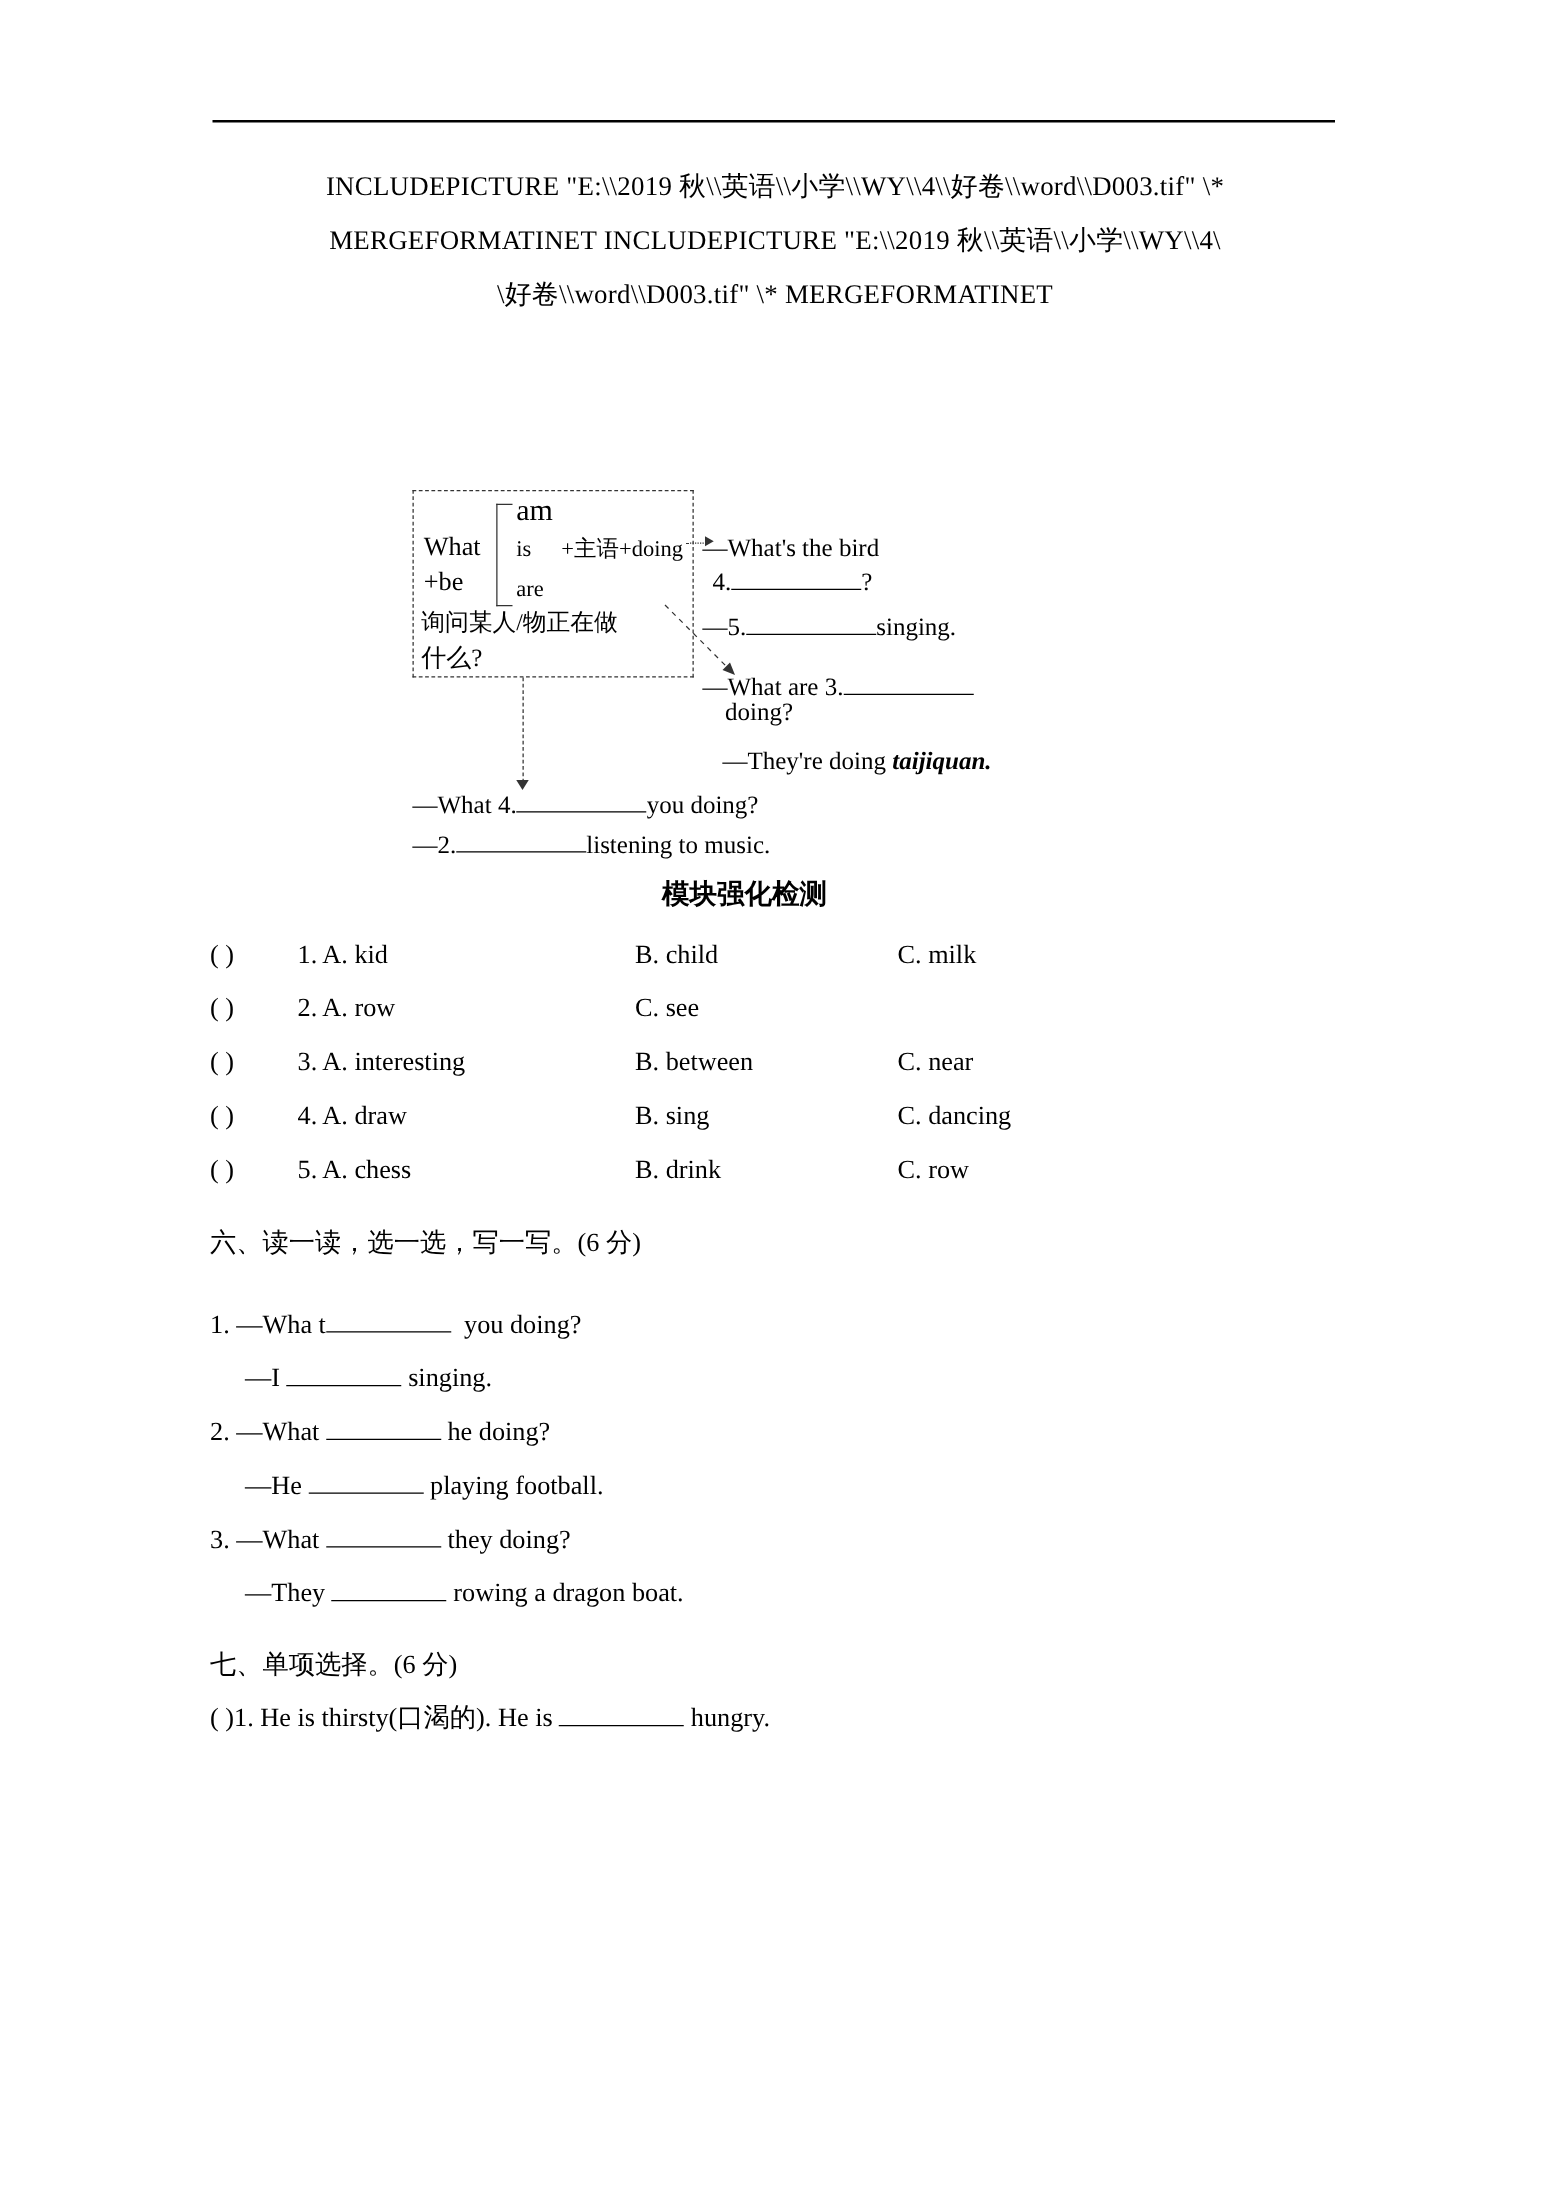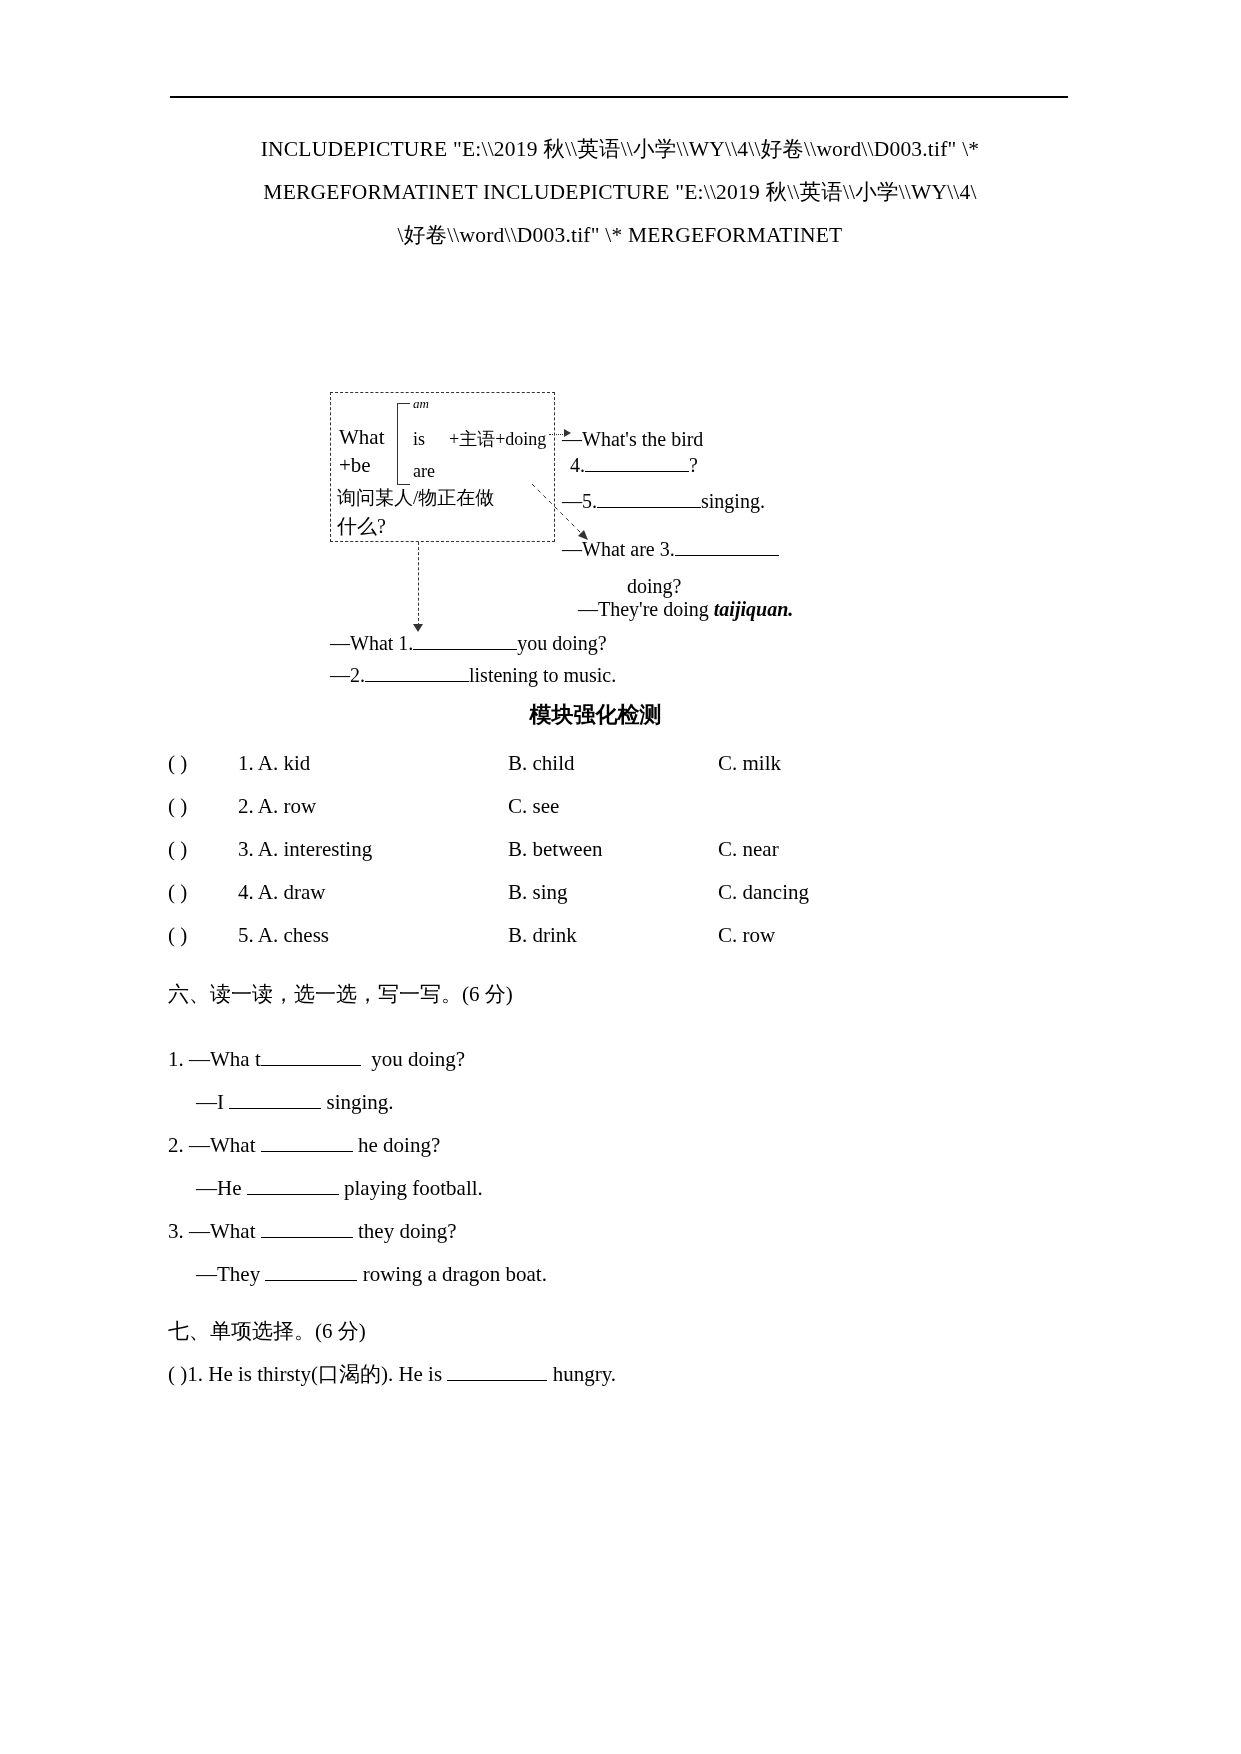--- a/index.html
+++ b/index.html
@@ -78,22 +78,21 @@
     width: 12px;
     height: 80px;
     border-left: 1px solid #333;
     border-top: 1px solid #333;
     border-bottom: 1px solid #333;
   }
   .box .am {
     position: absolute;
     left: 82px;
     top: 3px;
-    font-size: 13px;
-    font-style: italic;
+    font-size: 24px;
   }
   .box .is {
     position: absolute;
     left: 82px;
     top: 36px;
     font-size: 18px;
   }
   .box .are {
     position: absolute;
     left: 82px;
@@ -172,21 +171,21 @@
     border-bottom: 1px solid #000;
     height: 17px;
     vertical-align: baseline;
   }
   .ital { font-style: italic; font-weight: bold; font-family: Liberation Serif, serif; }
 
   .l1 { left: 232px; top: 36px; }
   .l2 { left: 240px; top: 62px; }
   .l3 { left: 232px; top: 98px; }
   .l4 { left: 232px; top: 146px; }
-  .l5 { left: 250px; top: 183px; margin-left: 47px; }
+  .l5 { left: 250px; top: 167px; }
   .l6 { left: 248px; top: 206px; }
   .l7 { left: 0px; top: 240px; }
   .l8 { left: 0px; top: 272px; }
 
   
   .section-title {
     position: absolute;
     left: 0;
     top: 700px;
     width: 1191px;
@@ -282,21 +281,21 @@
       <span>—5.</span><span class="blank" style="width:104px"></span><span>singing.</span>
     </div>
     <div class="d-line l4">
       <span>—What are 3.</span><span class="blank" style="width:104px"></span>
     </div>
     <div class="d-line l5">doing?</div>
     <div class="d-line l6">
       <span>—They're doing </span><span class="ital">taijiquan.</span>
     </div>
     <div class="d-line l7">
-      <span>—What 1.</span><span class="blank" style="width:104px"></span><span>you doing?</span>
+      <span>—What 4.</span><span class="blank" style="width:104px"></span><span>you doing?</span>
     </div>
     <div class="d-line l8">
       <span>—2.</span><span class="blank" style="width:104px"></span><span>listening to music.</span>
     </div>
   </div>
 
   <div class="section-title">模块强化检测</div>
 
   <div class="content">
 

